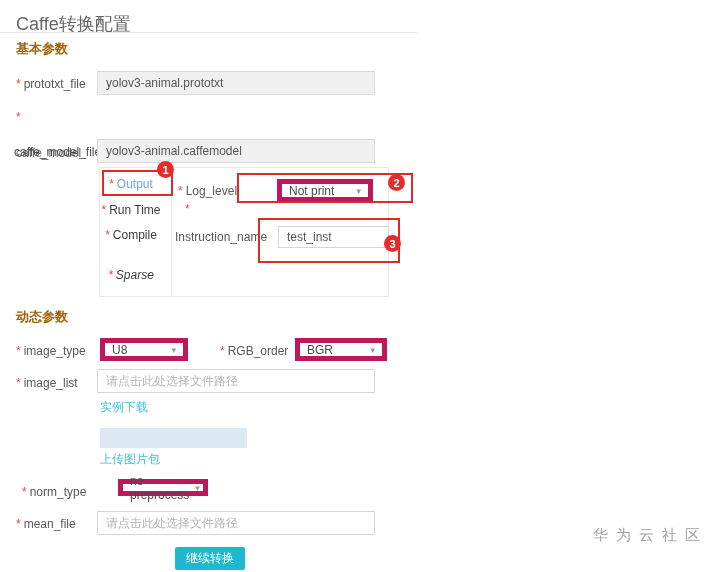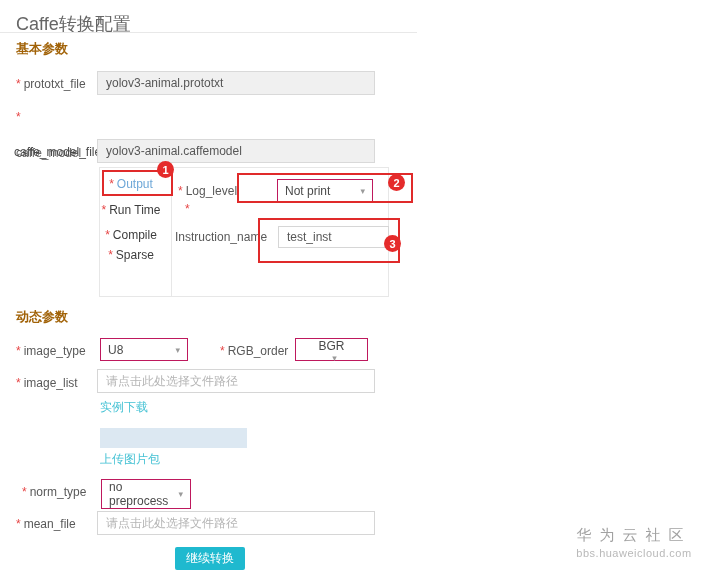--- a/index.html
+++ b/index.html
@@ -12,21 +12,21 @@
 
   .lbl{position:absolute;font-size:12px;color:#595959;white-space:nowrap;}
   .req{color:#e64545;margin-right:3px;font-size:12px;}
   .lone-star{position:absolute;font-size:12px;color:#e64545;}
 
   .input{position:absolute;box-sizing:border-box;border:1px solid #d6d6d6;background:#fff;
          font-size:12px;color:#575757;padding:0 8px;font-family:inherit;outline:none;}
   .input.disabled{background:#f0f0f0;border-color:#d9d9d9;}
   .input::placeholder{color:#b5b5b5;}
 
-  .select{position:absolute;box-sizing:border-box;border:1px solid #be185d;background:#fff;
+  .select{position:absolute;box-sizing:border-box;border:5px solid #be185d;background:#fff;
           font-size:12px;color:#4a4a4a;display:flex;align-items:center;justify-content:space-between;
           padding:0 7px;cursor:pointer;}
   .caret{color:#9a9a9a;font-size:9px;margin-left:6px;flex:0 0 auto;}
 
   .panel{position:absolute;left:99px;top:167px;width:290px;height:130px;border:1px solid #e7e7e7;
          background:#fff;box-sizing:border-box;}
   .menu-col{position:absolute;left:99px;top:167px;width:73px;height:130px;border-right:1px solid #e7e7e7;
             box-sizing:border-box;}
   .menu-item{position:absolute;left:99px;width:64px;text-align:center;font-size:12px;color:#3d3d3d;
              cursor:pointer;}
@@ -39,21 +39,21 @@
   .link{position:absolute;font-size:12px;color:#45c2d4;cursor:pointer;}
   .upload-bar{position:absolute;left:100px;top:428px;width:147px;height:20px;background:#dce8f2;}
 
   .btn{position:absolute;left:175px;top:547px;width:70px;height:23px;background:#1fb9cf;color:#fff;
        font-size:12px;border:none;border-radius:2px;display:flex;align-items:center;justify-content:center;
        cursor:pointer;font-family:inherit;}
 
   .glitch-wrap{position:absolute;left:14px;top:145px;font-size:12px;color:#4a4a4a;white-space:nowrap;}
   .glitch-wrap .ghost{position:absolute;left:2px;top:1px;color:#4a4a4a;opacity:.85;}
 
-  .watermark{position:absolute;left:560px;top:526px;width:148px;text-align:center;}
+  .watermark{position:absolute;left:560px;top:526px;width:148px;text-align:right;}
   .wm1{font-size:15px;color:#a2a2a2;letter-spacing:8px;white-space:nowrap;}
   .wm2{font-size:11px;color:#b9b9b9;margin-top:2px;letter-spacing:.5px;}
 </style>
 </head>
 <body>
 
 <div id="screen">
 
   <div class="page-title">Caffe转换配置</div>
   <div class="title-divider"></div>
@@ -70,21 +70,21 @@
     <span>caffe_model_file</span>
   </div>
   <input class="input disabled" style="left: 97px; top: 139px; width: 278px; height: 24px;" readonly="" value="yolov3-animal.caffemodel">
 
   <div class="panel"></div>
   <div class="menu-col"></div>
 
   <div class="menu-item active" style="top:177px;"><span class="req">*</span><span class="item-label">Output</span></div>
   <div class="menu-item" style="top:203px;"><span class="req">*</span><span class="item-label">Run Time</span></div>
   <div class="menu-item" style="top:228px;"><span class="req">*</span><span class="item-label">Compile</span></div>
-  <div class="menu-item" style="top:248px;"><span class="req">*</span><span class="item-label">Sparse</span></div>
+  <div class="menu-item" style="top:268px;font-style:italic;"><span class="req">*</span><span class="item-label">Sparse</span></div>
 
   <div class="lbl" style="left:178px;top:184px;"><span class="req">*</span><span>Log_level</span></div>
   <div class="select" style="left:277px;top:179px;width:96px;height:23px;">
     <span>Not print</span>
     <span class="caret">▾</span>
   </div>
 
   <div class="lone-star" style="left:185px;top:202px;">*</div>
 
   <div class="lbl" style="left:175px;top:230px;">Instruction_name</div>
@@ -101,43 +101,42 @@
 
   <div class="section-title" style="left:16px;top:308px;">动态参数</div>
 
   <div class="lbl" style="left:16px;top:344px;"><span class="req">*</span><span>image_type</span></div>
   <div class="select" style="left:100px;top:338px;width:88px;height:23px;">
     <span>U8</span>
     <span class="caret">▾</span>
   </div>
 
   <div class="lbl" style="left:220px;top:344px;"><span class="req">*</span><span>RGB_order</span></div>
-  <div class="select" style="left:295px;top:338px;width:73px;height:23px;flex-direction:column;">
+  <div class="select" style="left:295px;top:338px;width:92px;height:23px;">
     <span>BGR</span>
     <span class="caret">▾</span>
   </div>
 
   <div class="lbl" style="left:16px;top:376px;"><span class="req">*</span><span>image_list</span></div>
   <input class="input" style="left: 97px; top: 369px; width: 278px; height: 24px;" readonly="" placeholder="请点击此处选择文件路径">
 
   <div class="link" style="left:100px;top:399px;">实例下载</div>
 
   <div class="upload-bar"></div>
 
   <div class="link" style="left:100px;top:451px;">上传图片包</div>
 
   <div class="lbl" style="left:22px;top:485px;"><span class="req">*</span><span>norm_type</span></div>
-  <div class="select" style="left:101px;top:479px;width:90px;height:30px;">
+  <div class="select" style="left:118px;top:479px;width:90px;height:17px;">
     <span>no preprocess</span>
     <span class="caret">▾</span>
   </div>
 
   <div class="lbl" style="left:16px;top:517px;"><span class="req">*</span><span>mean_file</span></div>
   <input class="input" style="left: 97px; top: 511px; width: 278px; height: 24px;" readonly="" placeholder="请点击此处选择文件路径">
 
   <button class="btn">继续转换</button>
 
   <div class="watermark">
     <div class="wm1">华为云社区</div>
-    <div class="wm2">bbs.huaweicloud.com</div>
   </div>
 
 </div>
 
 </body></html>

